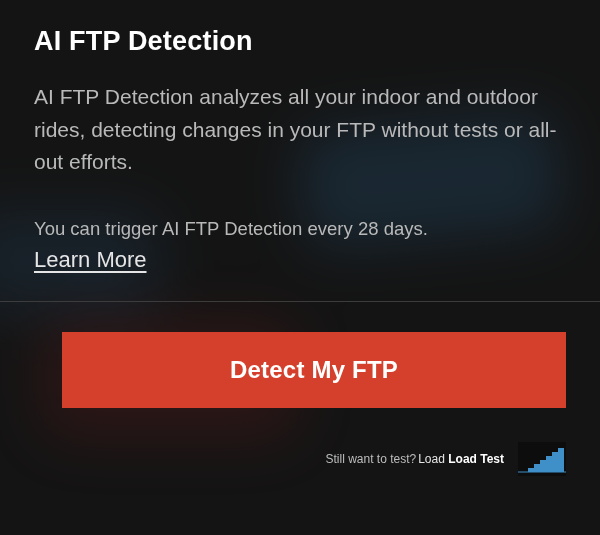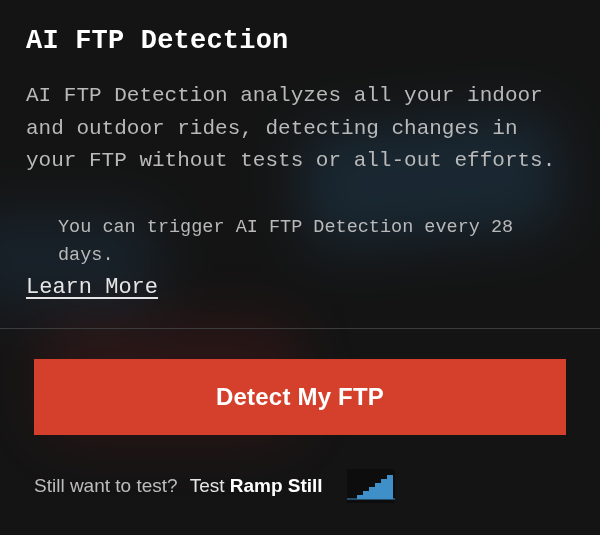--- a/index.html
+++ b/index.html
@@ -40,41 +40,39 @@
     position: absolute;
     top: 210px; left: -40px;
     width: 200px; height: 100px;
     background: #2f6d9b;
     opacity: 0.25;
     border-radius: 30px;
   }
   .panel {
     position: relative;
     z-index: 1;
-    padding: 26px 34px 0 26px;
-    font-family: Liberation Mono, monospace;
+    padding: 26px 34px 0 34px;
   }
   .title {
     color: #ffffff;
     font-size: 27px;
     font-weight: 700;
     margin-bottom: 24px;
     letter-spacing: 0.2px;
   }
   .desc {
     color: #b9b9b9;
     font-size: 21px;
     line-height: 1.55;
     margin-bottom: 36px;
   }
   .note {
     color: #b9b9b9;
     font-size: 18.5px;
     line-height: 1.55;
-    margin-left: 32px;
   }
   .learn-more {
     display: inline-block;
     color: #e5e5e5;
     font-size: 22px;
     text-decoration: underline;
     text-underline-offset: 4px;
     margin-top: 4px;
     cursor: pointer;
   }
@@ -82,39 +80,40 @@
     position: relative;
     z-index: 1;
     border: none;
     border-top: 1px solid #3c3c3c;
     margin: 28px 0 0 0;
   }
   .actions {
     position: relative;
     z-index: 1;
     padding: 30px 34px 0 34px;
+    margin-left: 28px;
   }
   .primary-btn {
     width: 100%;
     background: #d5402c;
     color: #ffffff;
     border: none;
     font-size: 24px;
     font-weight: 600;
     padding: 24px 0;
     cursor: pointer;
     letter-spacing: 0.2px;
   }
   .secondary-row {
     display: flex;
     align-items: center;
-    justify-content: flex-start;
-    gap: 12px;
+    justify-content: flex-end;
+    gap: 2px;
     margin-top: 34px;
-    font-size: 19px;
+    font-size: 12px;
     color: #bdbdbd;
   }
   .secondary-row .load-link {
     color: #e6e6e6;
     cursor: pointer;
   }
   .secondary-row .load-link .test-name {
     font-weight: 700;
     color: #ffffff;
   }
@@ -151,21 +150,21 @@
   <a class="learn-more">Learn More</a>
 </div>
 
 <hr class="divider">
 
 <div class="actions">
   <button class="primary-btn">Detect My FTP</button>
 
   <div class="secondary-row">
     <span>Still want to test?</span>
-    <span class="load-link"><span>Test </span><span class="test-name">Ramp Still</span></span>
+    <span class="load-link"><span>Load </span><span class="test-name">Load Test</span></span>
     <span class="ramp-icon">
       <svg viewBox="0 0 48 34" preserveAspectRatio="none">
         <polygon points="2,30 10,30 10,26 16,26 16,22 22,22 22,18 28,18 28,14 34,14 34,10 40,10 40,6 46,6 46,30" fill="#3f8fc8"></polygon>
         <line x1="0" y1="30" x2="48" y2="30" stroke="#3f8fc8" stroke-width="1"></line>
       </svg>
     </span>
   </div>
 </div>
 
 </body></html>

